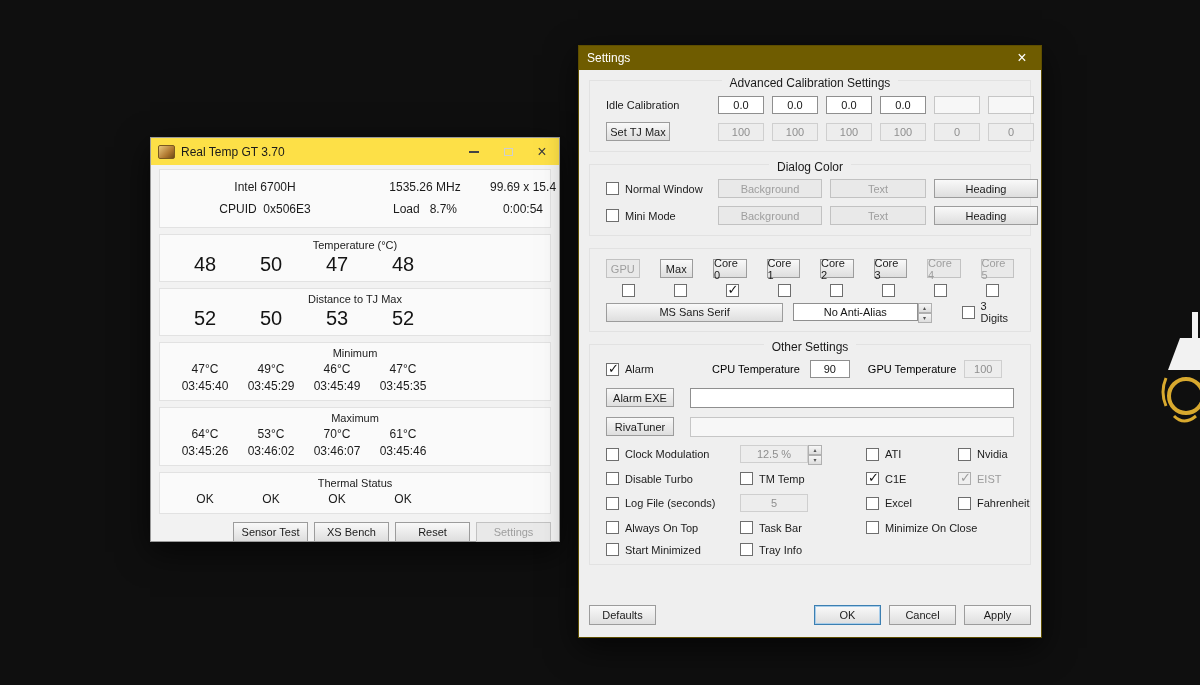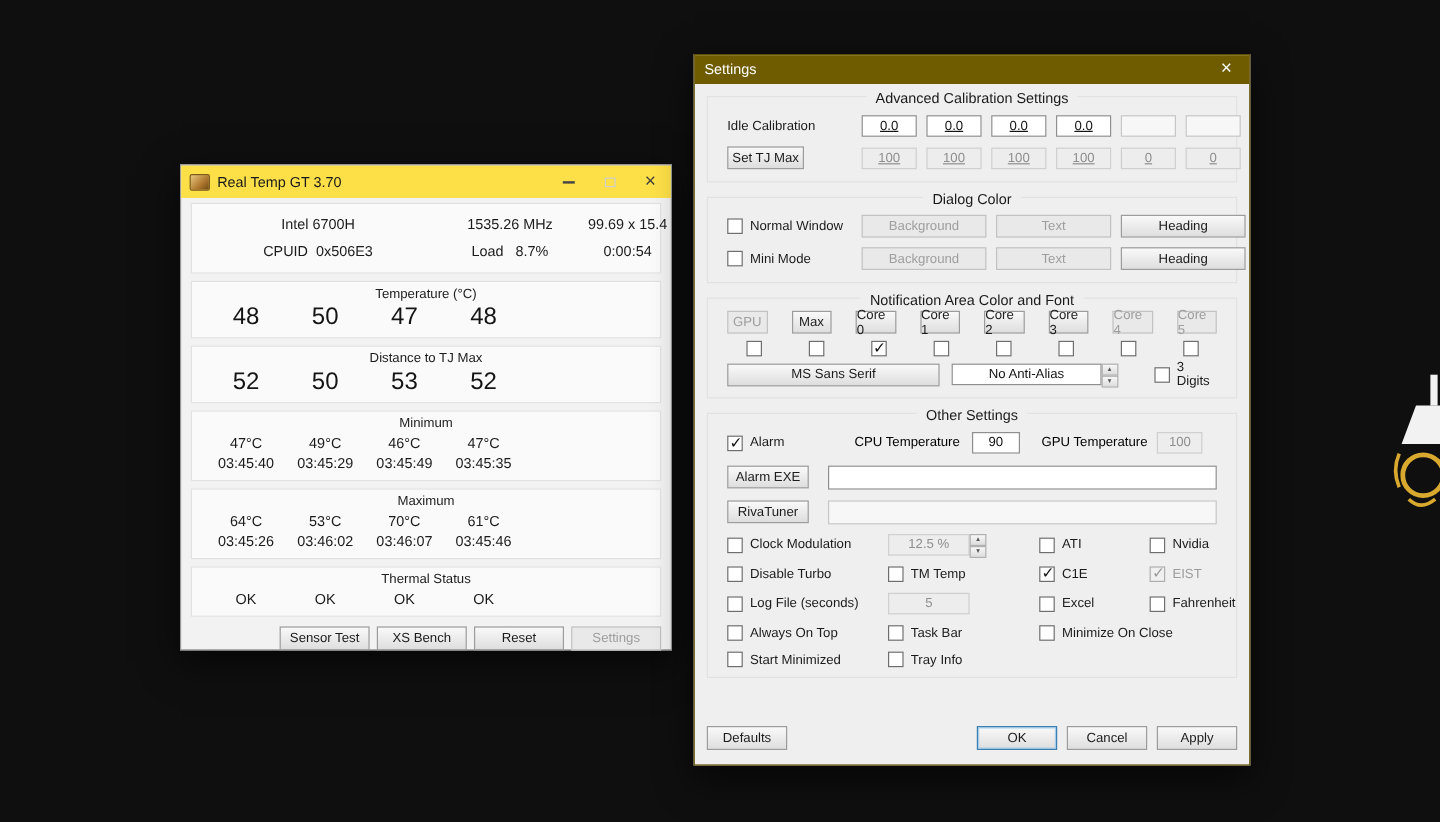--- a/index.html
+++ b/index.html
@@ -65,21 +65,21 @@
     padding-left:8px; flex:none; }
   .settings-title { color:#ffffff; font-size:12px; flex:1; }
   .settings-close { width:38px; height:100%; display:flex; align-items:center; justify-content:center;
     color:#fff; font-size:16px; }
   .group { position:relative; border:1px solid #e2e2e2; margin:10px 10px 2px; padding:10px 8px 6px; }
   .group-title { position:absolute; top:-8px; left:0; right:0; text-align:center; pointer-events:none; }
   .group-title span { background:#efefef; padding:0 8px; font-size:12px; color:#1a1a1a; }
   .srow { display:flex; align-items:center; padding:0 8px; height:27px; }
   .lblcol { width:112px; font-size:11px; color:#1b1b1b; flex:none; }
   .calib-fields { display:flex; gap:8px; }
-  .calib-fields .field { width:46px;text-decoration:underline; }
+  .calib-fields .field { width:46px; }
   .dc-btns { display:flex; gap:8px; }
   .notif-btn-row { display:flex; gap:20px; padding:0 8px; }
   .notif-btn-row .btn { width:46px; height:19px; }
   .notif-cb-row { display:flex; gap:8px; padding:6px 8px 2px; }
   .notif-cb-row .cell { width:46px; display:flex; justify-content:center; }
   .other-grid { display:grid; grid-template-columns:134px 126px 92px 1fr; row-gap:9px;
     align-items:center; padding:2px 10px 2px 8px; margin-top:2px; }
   .footer { margin-top:auto; display:flex; align-items:center; gap:8px; padding:0 10px 12px; }
   .footer .btn { width:67px; }
   .footer .spacer { flex:1; }
@@ -245,21 +245,20 @@
       </div>
       <div class="dc-btns">
         <div class="btn dis" style="width:104px;height:19px;">Background</div>
         <div class="btn dis" style="width:96px;height:19px;">Text</div>
         <div class="btn" style="width:104px;height:19px;">Heading</div>
       </div>
     </div>
   </div>
 
   <div class="group">
-    <div class="group-title"><span>Notification Area Color and Font</span></div>
     <div class="notif-btn-row">
       <div class="btn dis">GPU</div>
       <div class="btn">Max</div>
       <div class="btn">Core 0</div>
       <div class="btn">Core 1</div>
       <div class="btn">Core 2</div>
       <div class="btn">Core 3</div>
       <div class="btn dis">Core 4</div>
       <div class="btn dis">Core 5</div>
     </div>

